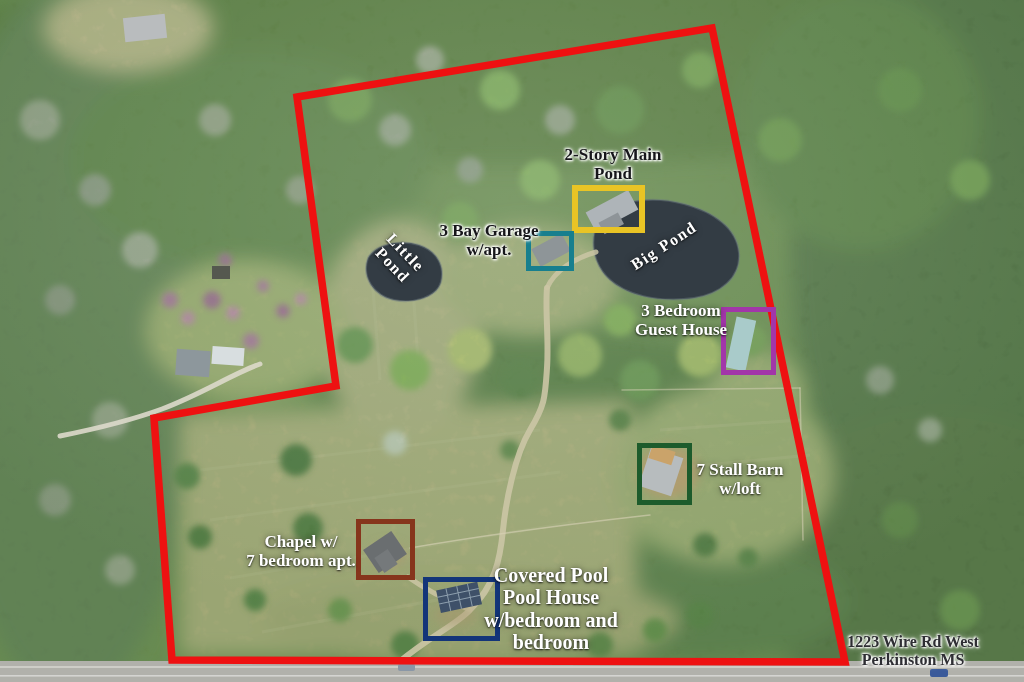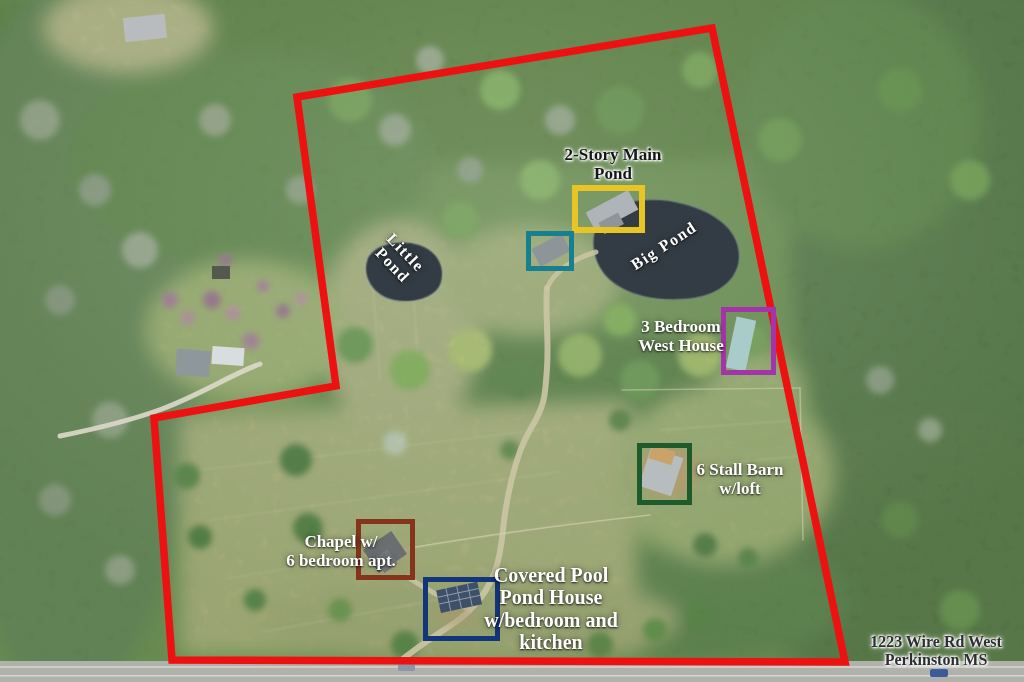--- a/index.html
+++ b/index.html
@@ -211,50 +211,54 @@
   <div class="abox" style="left: 721px; top: 307px; width: 55px; height: 68px; border-color: rgb(162, 54, 169);"></div>
   <div class="abox" style="left: 637px; top: 443px; width: 55px; height: 62px; border-color: rgb(29, 91, 44);"></div>
   <div class="abox" style="left: 356px; top: 519px; width: 59px; height: 61px; border-color: rgb(134, 53, 28);"></div>
   <div class="abox" style="left: 423px; top: 577px; width: 77px; height: 64px; border-color: rgb(19, 53, 121);"></div>
 
   <div class="label dark fs17" style="left:613px;top:164px;">
     <div>2-Story Main</div>
     <div>Pond</div>
   </div>
 
+  <div class="label dark fs17" style="left:489px;top:240px;">
+    <div>3 Bay Garage</div>
+    <div>w/apt.</div>
+  </div>
 
   <div class="label white rot-little" style="left:399px;top:259px;">
     <div>Little</div>
     <div>Pond</div>
   </div>
 
   <div class="label white rot-big" style="left:664px;top:246px;">
     <div>Big Pond</div>
   </div>
 
-  <div class="label white fs17" style="left:681px;top:336px;">
+  <div class="label white fs17" style="left:681px;top:320px;">
     <div>3 Bedroom</div>
-    <div>West House</div>
+    <div>Guest House</div>
   </div>
 
   <div class="label white fs17" style="left:740px;top:479px;">
-    <div>6 Stall Barn</div>
+    <div>7 Stall Barn</div>
     <div>w/loft</div>
   </div>
 
-  <div class="label white fs17" style="left:301px;top:551px;margin-left:40px;">
+  <div class="label white fs17" style="left:301px;top:551px;">
     <div>Chapel w/</div>
-    <div>6 bedroom apt.</div>
+    <div>7 bedroom apt.</div>
   </div>
 
   <div class="label white fs16" style="left:551px;top:609px;">
     <div>Covered Pool</div>
-    <div>Pond House</div>
+    <div>Pool House</div>
     <div>w/bedroom and</div>
-    <div>kitchen</div>
-  </div>
-
-  <div class="label addr" style="left:936px;top:651px;">
+    <div>bedroom</div>
+  </div>
+
+  <div class="label addr" style="left:913px;top:651px;">
     <div>1223 Wire Rd West</div>
     <div>Perkinston MS</div>
   </div>
 
 </div>
 
 </body></html>

